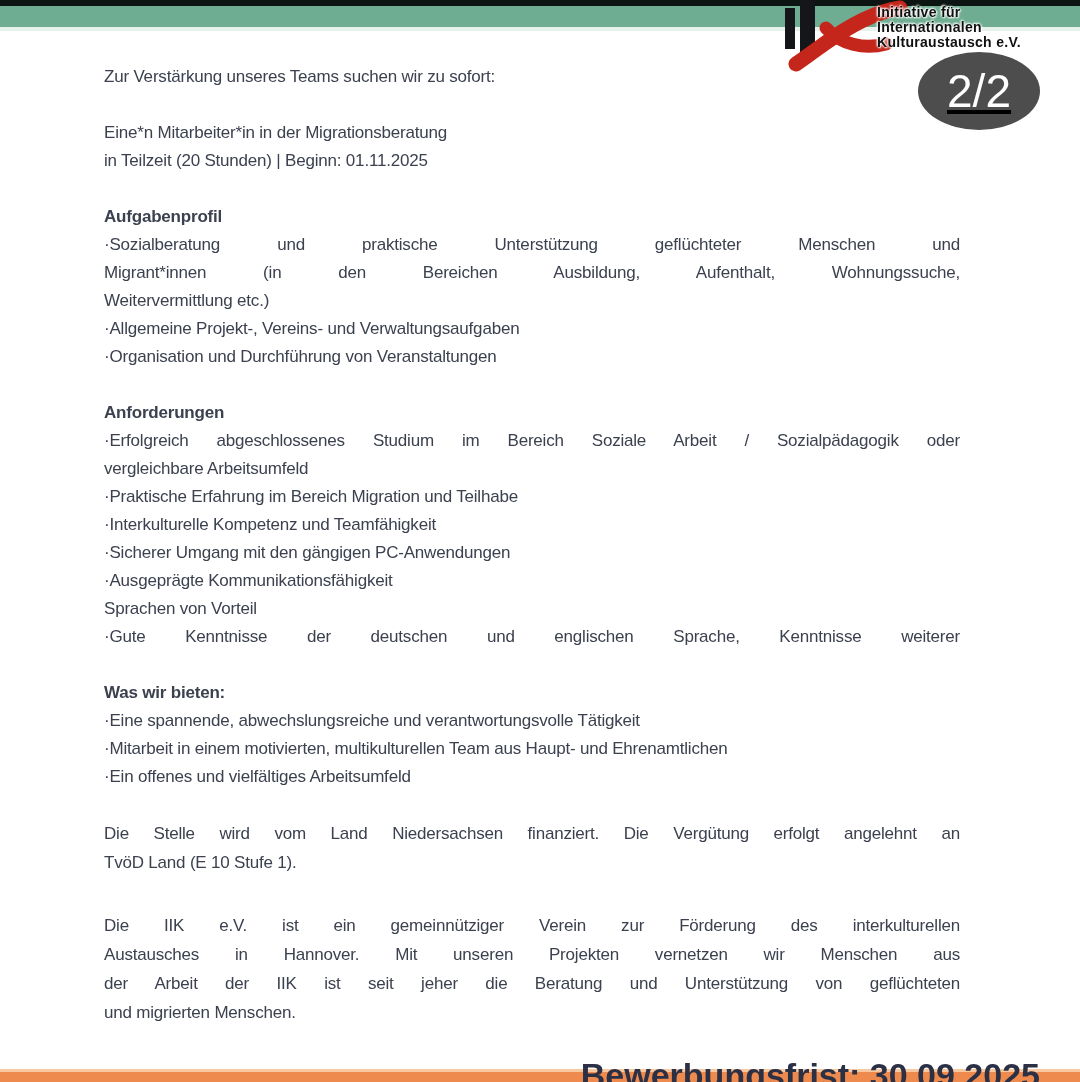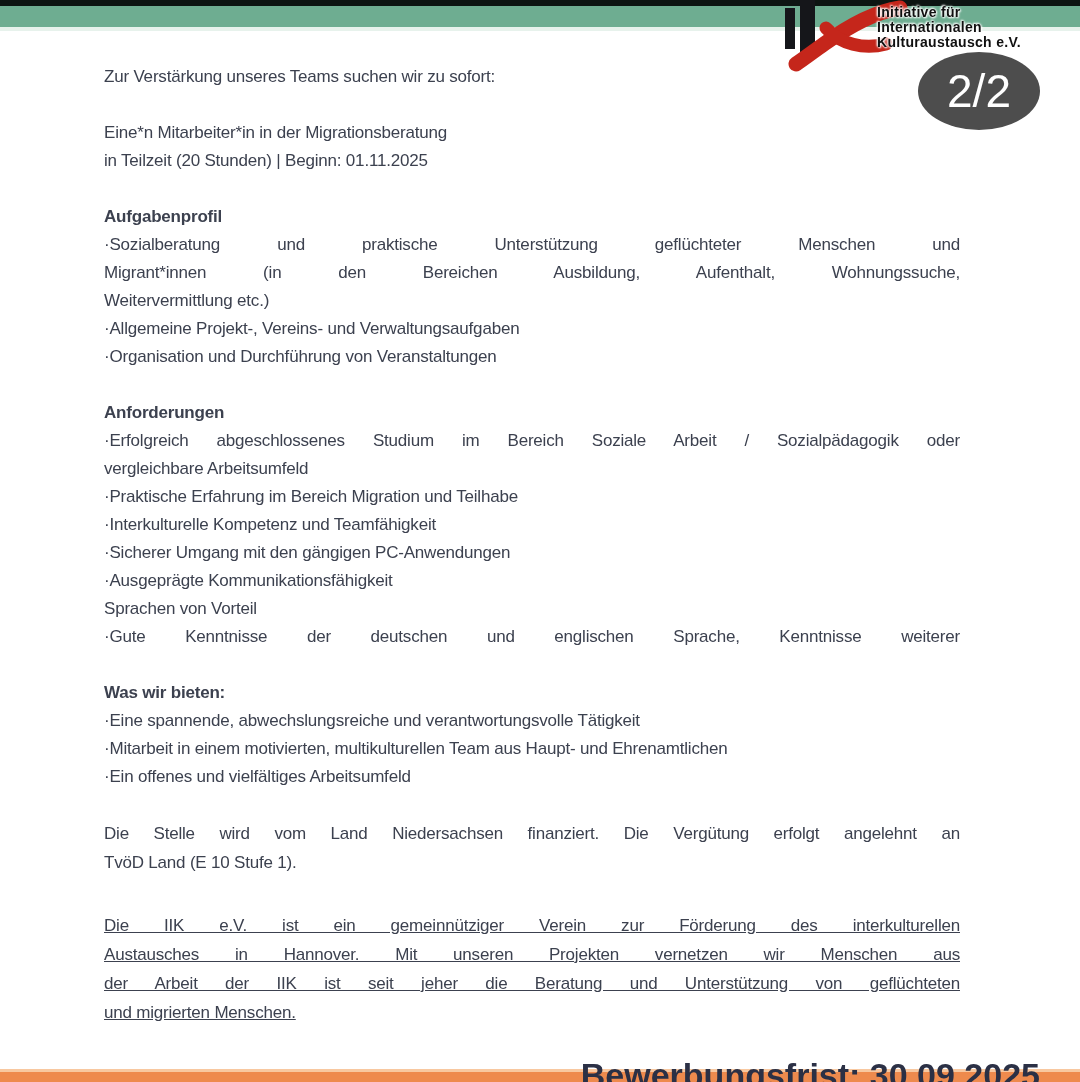--- a/index.html
+++ b/index.html
@@ -20,34 +20,34 @@
              border-bottom:4px solid var(--pale_teal);z-index:1;}
 
   
   .logo-mark{position:absolute;left:778px;top:0;width:130px;height:74px;z-index:2;}
   .org-name{position:absolute;left:877px;top:5px;z-index:3;font-weight:bold;font-size:14px;
             line-height:15px;color:#101010;letter-spacing:.3px;
             text-shadow:0 0 2px #fff,0 0 3px #fff,1px 1px 2px #fff,-1px -1px 2px #fff;}
 
   
   .badge{position:absolute;left:918px;top:52px;width:122px;height:78px;background:var(--badge_bg);
-         border-radius:50%;display:flex;align-items:center;justify-content:center;z-index:3;}
+         border-radius:50%;display:flex;align-items:center;justify-content:center;z-index:3;text-decoration:underline;}
   .badge span{color:var(--badge_text);font-size:46px;line-height:1;}
 
   
   .content{position:absolute;left:104px;top:63px;width:856px;font-size:17px;line-height:28px;
            color:var(--body_text);letter-spacing:-0.2px;z-index:2;}
   .intro{margin:0 0 28px 0;}
   .jobtitle{margin:0 0 28px 0;}
   .content section{margin:0 0 28px 0;}
   .heading{font-weight:bold;}
   .line{text-align:left;}
   .line.just{text-align:justify;text-align-last:justify;}
   .para{line-height:29px;}
-  .para + .para{margin-top:34px;text-decoration:underline;}
+  .para + .para{margin-top:34px;}
 
   
   .deadline{position:absolute;top:1056px;right:40px;font-size:34px;font-weight:bold;
             color:var(--deadline_text);z-index:4;white-space:nowrap;}
   .bottombar{position:absolute;bottom:0;left:0;right:0;height:10px;background:var(--orange);
              border-top:3px solid var(--orange_light);z-index:2;}
 </style>
 </head>
 <body>
 

